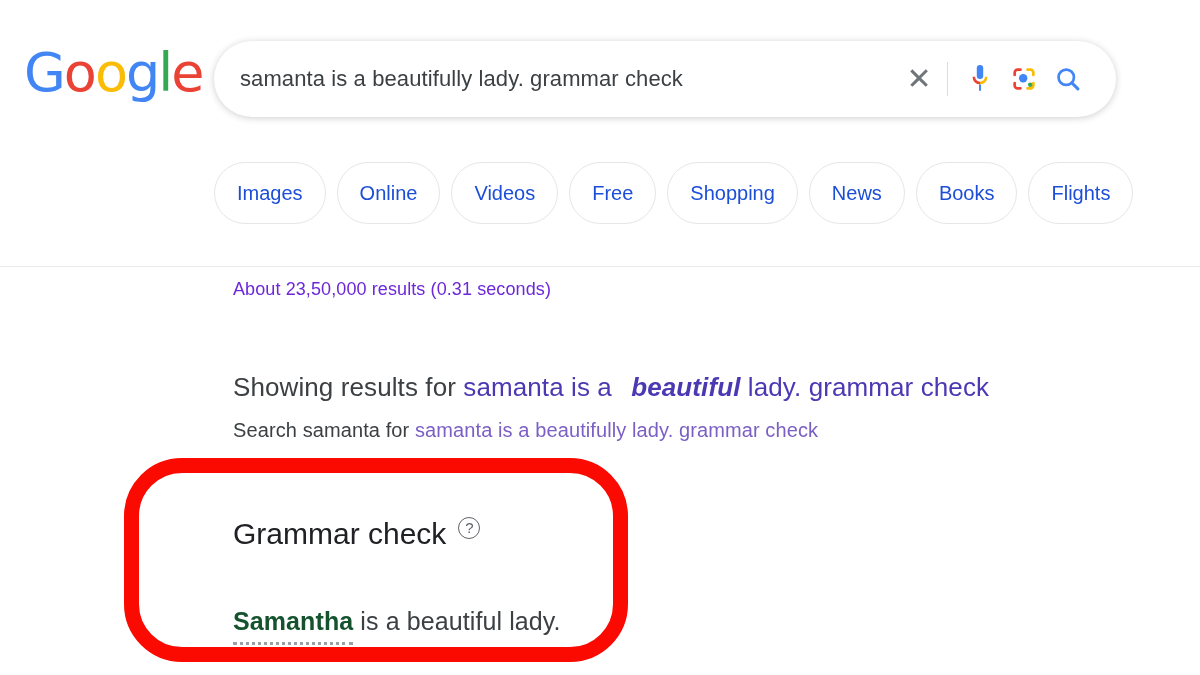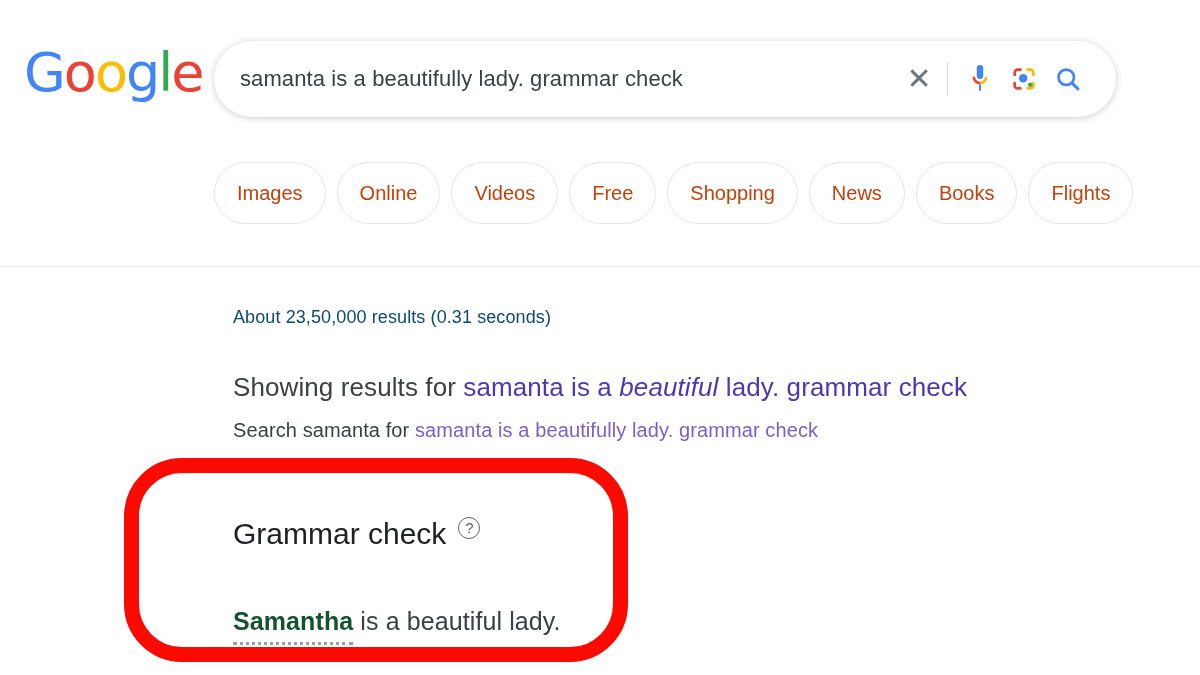--- a/index.html
+++ b/index.html
@@ -66,47 +66,47 @@
   }
   .chip {
     height: 62px;
     min-width: 0;
     padding: 0 22px;
     border: 1px solid #e4e6e8;
     border-radius: 34px;
     background:#fff;
     display:flex; align-items:center; justify-content:center;
     font-size: 20px;
-    color:#c2410c;
+    color:#1d4ed8;
     cursor:pointer;
     white-space:nowrap;
     font-family:"Liberation Sans", sans-serif;
   }
 
   .hdr-divider {
     position:absolute; left:0; top:266px; width:1200px; height:1px;
     background:#ebebeb;
   }
 
   
   .results { position:absolute; left:0; top:267px; width:1200px; }
 
   .stats {
-    position:absolute; left:233px; top:40px;
-    font-size: 18px; color:#0c4a6e; white-space:nowrap;
+    position:absolute; left:233px; top:12px;
+    font-size: 18px; color:#6d28d9; white-space:nowrap;
     letter-spacing:0.1px;
   }
 
   .showing {
     position:absolute; left:233px; top:105px;
     font-size: 26px; color:#3c4043; white-space:nowrap;
     letter-spacing:0.1px;
   }
   .showing a { color:#4b38b3; text-decoration:none; }
-  .showing .bi { font-weight:normal; font-style:italic; }
+  .showing .bi { font-weight:bold; font-style:italic;margin-left:12px; }
 
   .instead {
     position:absolute; left:233px; top:152px;
     font-size: 20px; color:#3c4043; white-space:nowrap;
     letter-spacing:0.1px;
   }
   .instead a { color:#7b5fc4; text-decoration:none; }
 
   
   .gc-title {

